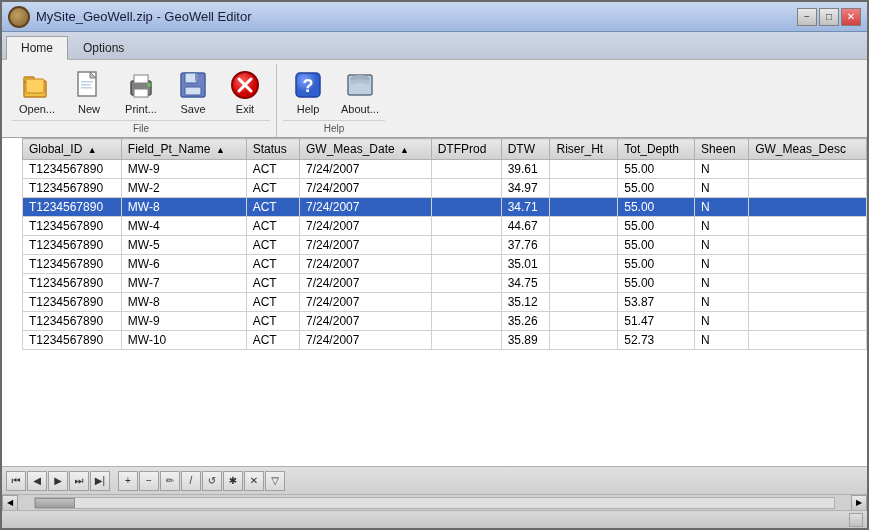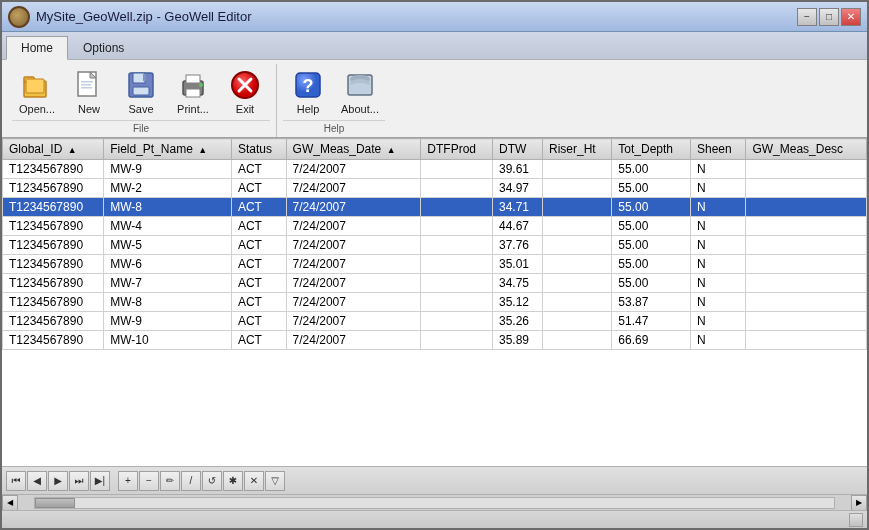--- a/index.html
+++ b/index.html
@@ -163,20 +163,21 @@
     }
 
     
     .grid-container {
       flex: 1;
       overflow: hidden;
       background: white;
       border-top: 1px solid #a0a0a0;
       display: flex;
       flex-direction: column;
+      padding-left: 20px;
     }
 
     .data-table {
       width: 100%;
       border-collapse: collapse;
       font-size: 12px;
     }
 
     .data-table th {
       background: linear-gradient(to bottom, #e8e8e8, #d0d0d0);
@@ -342,39 +343,39 @@
               <rect x="8" y="15" width="10" height="1.5" fill="#c0d0e0"></rect>
               <rect x="8" y="18" width="11" height="1.5" fill="#c0d0e0"></rect>
             </svg>
           </div>
           <span>New</span>
         </button>
 
         <button class="ribbon-btn">
           <div class="ribbon-icon">
             <svg width="32" height="32" viewBox="0 0 32 32">
+              <rect x="6" y="12" width="20" height="14" rx="2" fill="#808080" stroke="#505050" stroke-width="1.5"></rect>
+              <rect x="9" y="6" width="14" height="8" fill="white" stroke="#808080" stroke-width="1"></rect>
+              <rect x="9" y="20" width="14" height="8" fill="white" stroke="#808080" stroke-width="1"></rect>
+              <circle cx="24" cy="16" r="2" fill="#60c060"></circle>
+            </svg>
+          </div>
+          <span>Print...</span>
+        </button>
+
+        <button class="ribbon-btn">
+          <div class="ribbon-icon">
+            <svg width="32" height="32" viewBox="0 0 32 32">
               <rect x="4" y="4" width="24" height="24" rx="2" fill="#7080c0" stroke="#4060a0" stroke-width="1.5"></rect>
               <rect x="8" y="4" width="12" height="10" fill="#d0e0f0" stroke="#4060a0" stroke-width="1"></rect>
               <rect x="18" y="5" width="3" height="7" fill="#8090c0"></rect>
               <rect x="8" y="18" width="16" height="8" rx="1" fill="#d0e0f0" stroke="#4060a0" stroke-width="1"></rect>
             </svg>
           </div>
           <span>Save</span>
-        </button>
-
-        <button class="ribbon-btn">
-          <div class="ribbon-icon">
-            <svg width="32" height="32" viewBox="0 0 32 32">
-              <rect x="6" y="12" width="20" height="14" rx="2" fill="#808080" stroke="#505050" stroke-width="1.5"></rect>
-              <rect x="9" y="6" width="14" height="8" fill="white" stroke="#808080" stroke-width="1"></rect>
-              <rect x="9" y="20" width="14" height="8" fill="white" stroke="#808080" stroke-width="1"></rect>
-              <circle cx="24" cy="16" r="2" fill="#60c060"></circle>
-            </svg>
-          </div>
-          <span>Print...</span>
         </button>
 
         <button class="ribbon-btn">
           <div class="ribbon-icon">
             <svg width="32" height="32" viewBox="0 0 32 32">
               <circle cx="16" cy="16" r="13" fill="url(#exitGrad)" stroke="#880000" stroke-width="2"></circle>
               <defs>
                 <radialGradient id="exitGrad" cx="40%" cy="35%">
                   <stop offset="0%" stop-color="#ff6060"></stop>
                   <stop offset="100%" stop-color="#cc0000"></stop>
@@ -552,21 +553,21 @@
               <td></td>
             </tr>
             <tr>
               <td>T1234567890</td>
               <td>MW-10</td>
               <td>ACT</td>
               <td>7/24/2007</td>
               <td></td>
               <td>35.89</td>
               <td></td>
-              <td>66.69</td>
+              <td>52.73</td>
               <td>N</td>
               <td></td>
             </tr>
           </tbody>
       </table>
     </div>
   </div>
 
   <div class="bottom-toolbar">
     <div class="nav-btn">⏮</div>

